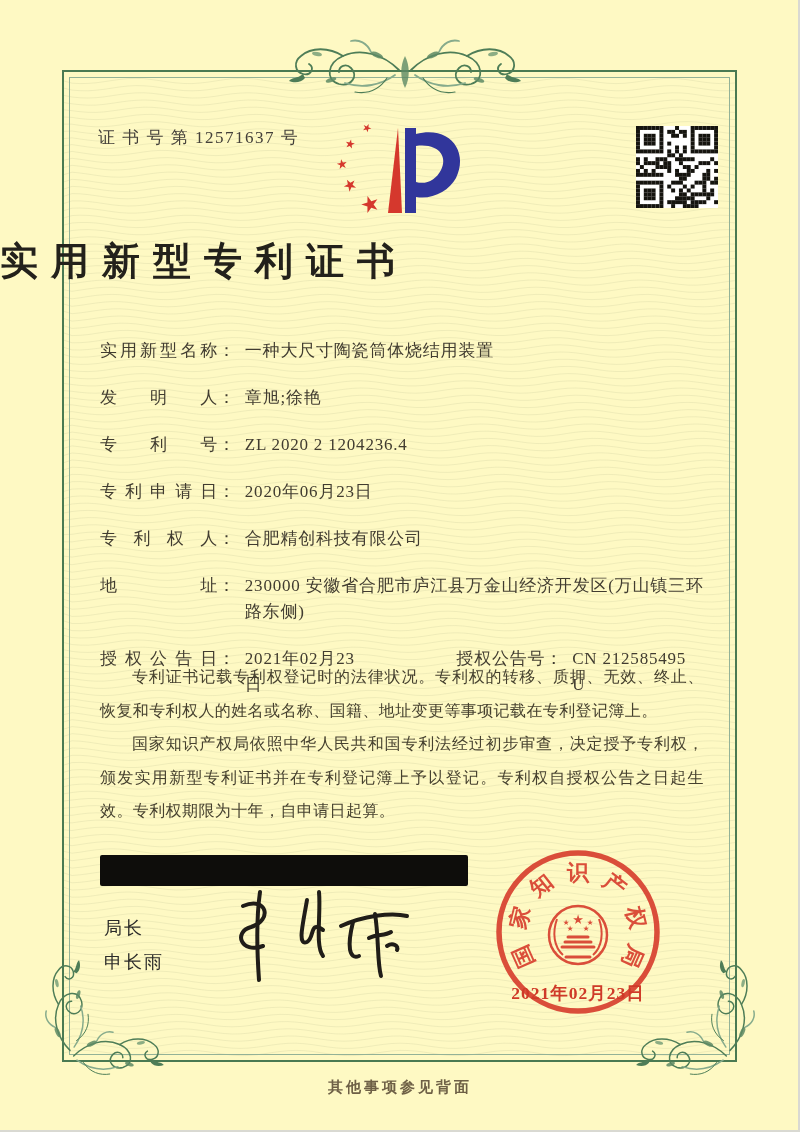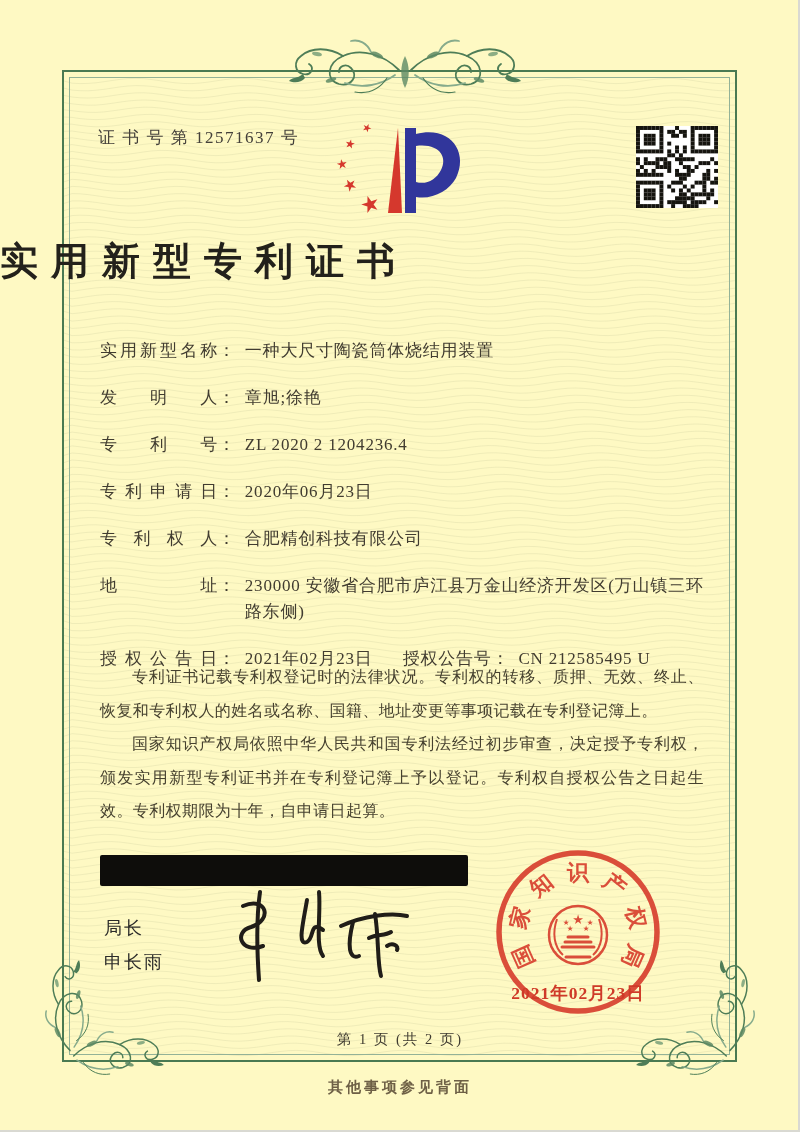--- a/index.html
+++ b/index.html
@@ -22,21 +22,21 @@
   #seal{left:473px;top:827px;}
 
   .cert-no{position:absolute;left:98px;top:126px;font-size:17px;letter-spacing:1.5px;color:#44403a;}
   .title{position:absolute;left:0;right:0;top:236px;font-size:38px;font-weight:600;letter-spacing:13px;color:#23211b;}
 
   .fields{position:absolute;left:100px;top:338px;width:604px;color:#413c30;}
   .frow{display:flex;align-items:flex-start;margin-bottom:21px;font-size:17px;line-height:26px;letter-spacing:.8px;}
   .flabel{width:118px;flex:none;text-align:justify;text-align-last:justify;}
   .fcolon{flex:none;margin-right:9px;}
   .fvalue{flex:1;max-width:505px;}
-  .g2label{flex:none;margin-left:30px;}
+  .g2label{flex:none;margin-left:84px;}
 
   .body-text{position:absolute;left:100px;top:660px;width:604px;font-size:16px;line-height:33.5px;text-align:justify;color:#46412f;letter-spacing:.4px;}
   .body-text p{margin:0;text-indent:2em;}
 
   .redaction{position:absolute;left:100px;top:855px;width:368px;height:31px;background:#0e0d0b;border-radius:2px;}
 
   .sig-title{position:absolute;left:104px;top:916px;font-family:Liberation Mono, monospace;font-size:18px;color:#2b2b29;letter-spacing:2px;}
   .sig-name{position:absolute;left:104px;top:950px;font-family:Liberation Mono, monospace;font-size:18px;color:#2b2b29;letter-spacing:2px;}
 
   .seal-date{position:absolute;left:463px;top:981px;width:230px;text-align:center;color:#cf3a28;font-size:17.5px;font-weight:600;letter-spacing:1px;}
@@ -548,16 +548,15 @@
         <path d="M95,110 h20"></path>
         <path d="M92,115 h26"></path>
         <path d="M89,120 h32"></path>
         <path d="M93,130 h24"></path>
       </g>
     </g>
   </svg>
 
   <div class="seal-date">2021年02月23日</div>
 
-  <div class="page-no">第 1 页 (共 2 页)</div>
   <div class="back-note">其他事项参见背面</div>
 
 </div>
 
 </body></html>

